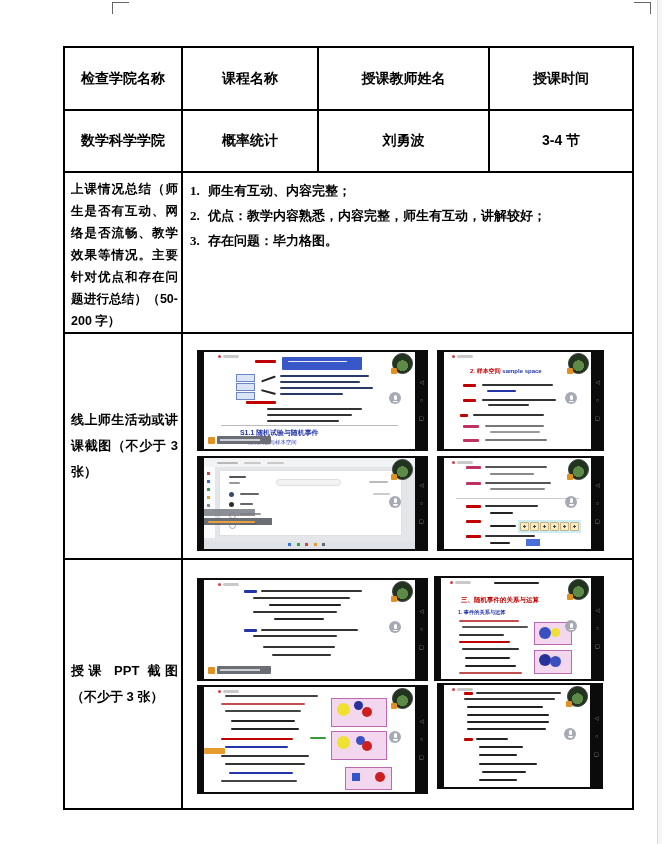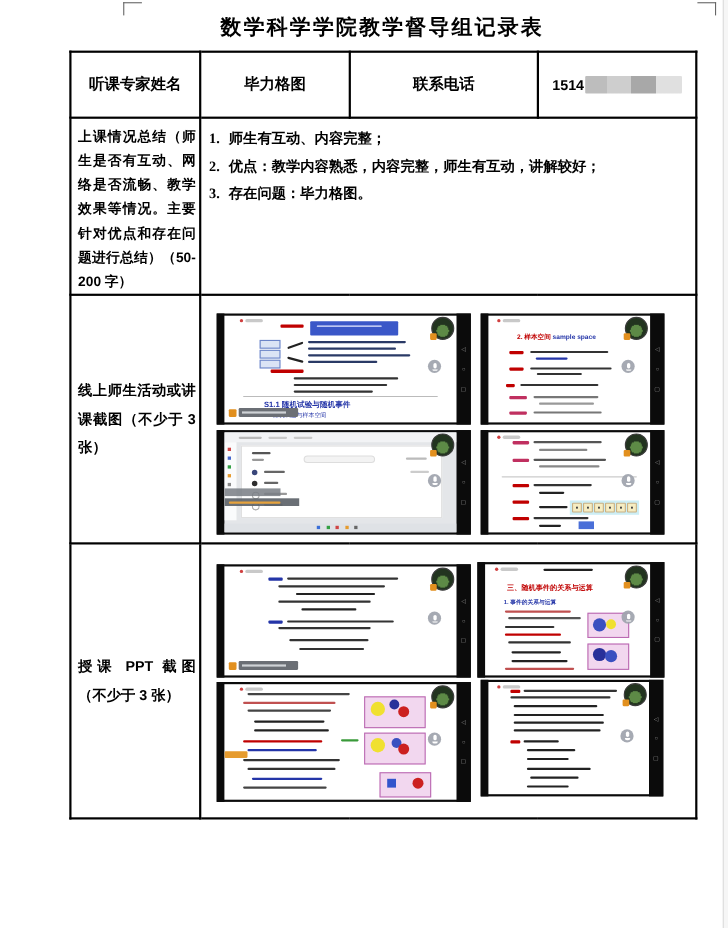--- a/index.html
+++ b/index.html
@@ -59,40 +59,40 @@
 </style>
 </head>
 <body>
 
 <div class="page">
   <div class="crop l"></div>
   <div class="crop r"></div>
   <div class="page-edge-strip"></div>
   <div class="page-edge-line"></div>
 
-  <div class="doc-title">数学科学学院教学督导组记录表</div>
 
   <table class="doc-table">
     <colgroup>
         <col style="width:118px">
         <col style="width:136px">
         <col style="width:171px">
         <col style="width:144px">
       </colgroup>
     <tbody>
-    <tr style="height:60px">
-      <td class="hd">听课专家姓名</td>
-      <td class="val">毕力格图</td>
-      <td class="hd">联系电话</td>
-      <td class="val">
-        <span class="phone-wrap">
-          <span class="phone-num">1514</span>
-          <span class="phone-blur"></span>
-        </span>
-      </td>
+        <tr style="height:63px">
+      <td class="hd">检查学院名称</td>
+      <td class="hd">课程名称</td>
+      <td class="hd">授课教师姓名</td>
+      <td class="hd">授课时间</td>
+    </tr>
+    <tr style="height:62px">
+      <td class="val">数学科学学院</td>
+      <td class="val">概率统计</td>
+      <td class="val">刘勇波</td>
+      <td class="val">3-4 节</td>
     </tr>
     <tr style="height:133px">
       <td class="lbl">上课情况总结（师生是否有互动、网络是否流畅、教学效果等情况。主要针对优点和存在问题进行总结）（50-200 字）</td>
       <td class="sumcell" colspan="3">
         <div class="sum-item">
           <span class="num">1.</span>
           <span class="txt">师生有互动、内容完整；</span>
         </div>
         <div class="sum-item">
           <span class="num">2.</span>

